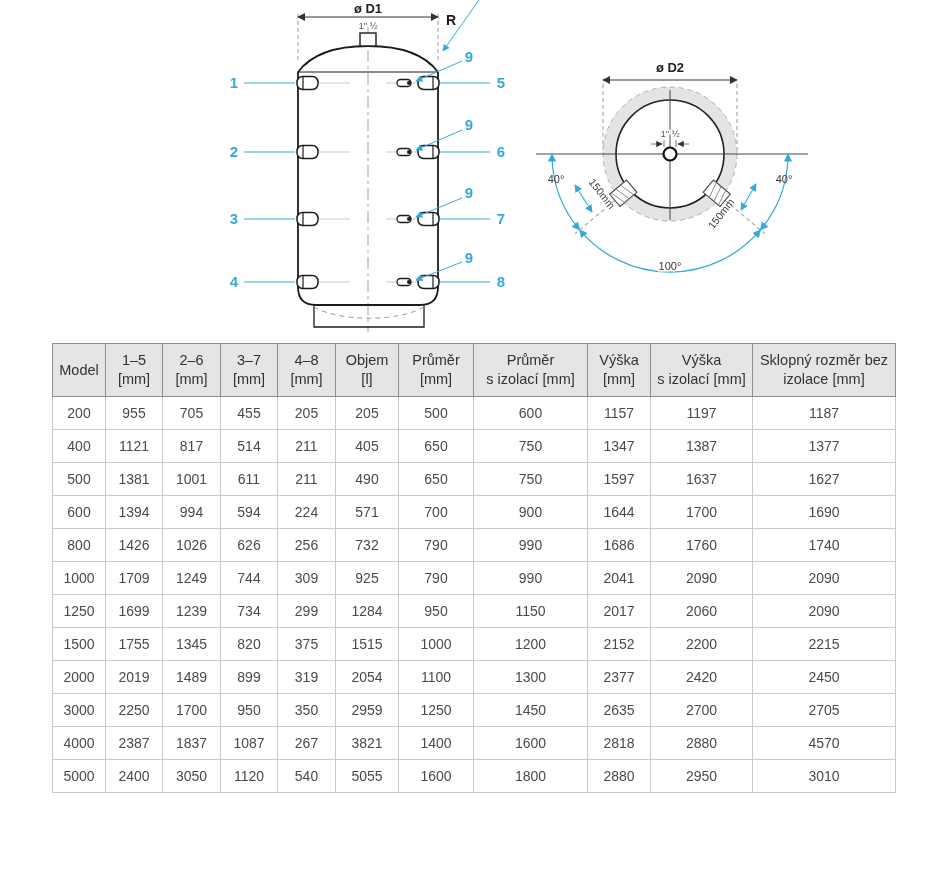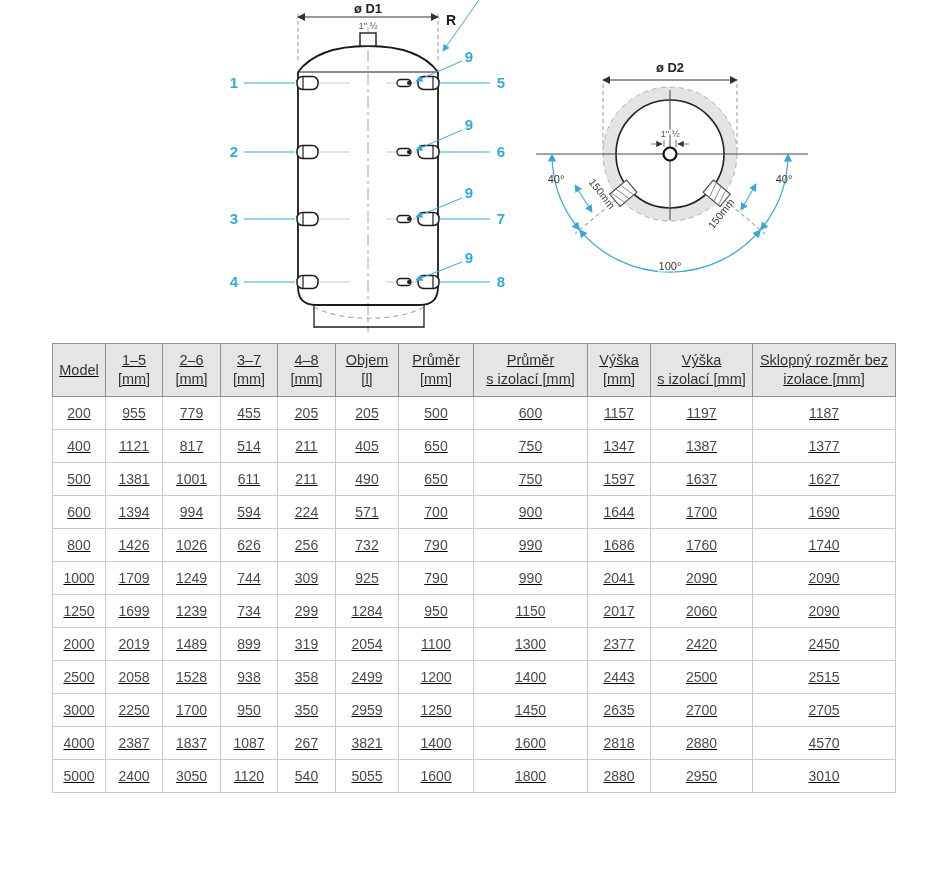--- a/index.html
+++ b/index.html
@@ -15,21 +15,21 @@
   svg text { font-family:"Liberation Sans", sans-serif; }
   .dim-text { font-size:13px; font-weight:bold; fill:#222; }
   .port-num { font-size:15px; font-weight:bold; fill:#35a9db; }
   .small-label { font-size:9.5px; fill:#555; }
   .angle-label { font-size:11px; fill:#3a3a3a; }
   .len-label { font-size:10.5px; fill:#3a3a3a; }
   .r-label { font-size:14px; font-weight:bold; fill:#1b1b1b; }
 
   table.spec-table {
     position:absolute; top:343px; left:52px; width:843px;
-    border-collapse:collapse; table-layout:fixed;text-decoration:underline;
+    border-collapse:collapse; table-layout:fixed;
   }
   .spec-table th {
     background:#e5e5e5; border:1px solid #8f8f8f;
     font-weight:400; font-size:14.5px; color:#333;
     height:53px; line-height:1.3; text-align:center; vertical-align:middle;
     padding:0 2px;
   }
   .spec-table td {
     background:#ffffff; border:1px solid #c9c9c9;
     font-size:14px; color:#4a4a4a; text-align:center; vertical-align:middle;
@@ -294,21 +294,21 @@
         <th>
           <div>Sklopný rozměr bez</div>
           <div>izolace [mm]</div>
         </th>
       </tr>
   </thead>
   <tbody id="table-body">
       <tr>
         <td>200</td>
         <td>955</td>
-        <td>779</td>
+        <td>705</td>
         <td>455</td>
         <td>205</td>
         <td>205</td>
         <td>500</td>
         <td>600</td>
         <td>1157</td>
         <td>1197</td>
         <td>1187</td>
       </tr>
       <tr>
@@ -383,46 +383,46 @@
         <td>734</td>
         <td>299</td>
         <td>1284</td>
         <td>950</td>
         <td>1150</td>
         <td>2017</td>
         <td>2060</td>
         <td>2090</td>
       </tr>
       <tr>
+        <td>1500</td>
+        <td>1755</td>
+        <td>1345</td>
+        <td>820</td>
+        <td>375</td>
+        <td>1515</td>
+        <td>1000</td>
+        <td>1200</td>
+        <td>2152</td>
+        <td>2200</td>
+        <td>2215</td>
+      </tr>
+      <tr>
         <td>2000</td>
         <td>2019</td>
         <td>1489</td>
         <td>899</td>
         <td>319</td>
         <td>2054</td>
         <td>1100</td>
         <td>1300</td>
         <td>2377</td>
         <td>2420</td>
         <td>2450</td>
       </tr>
       <tr>
-        <td>2500</td>
-        <td>2058</td>
-        <td>1528</td>
-        <td>938</td>
-        <td>358</td>
-        <td>2499</td>
-        <td>1200</td>
-        <td>1400</td>
-        <td>2443</td>
-        <td>2500</td>
-        <td>2515</td>
-      </tr>
-      <tr>
         <td>3000</td>
         <td>2250</td>
         <td>1700</td>
         <td>950</td>
         <td>350</td>
         <td>2959</td>
         <td>1250</td>
         <td>1450</td>
         <td>2635</td>
         <td>2700</td>

